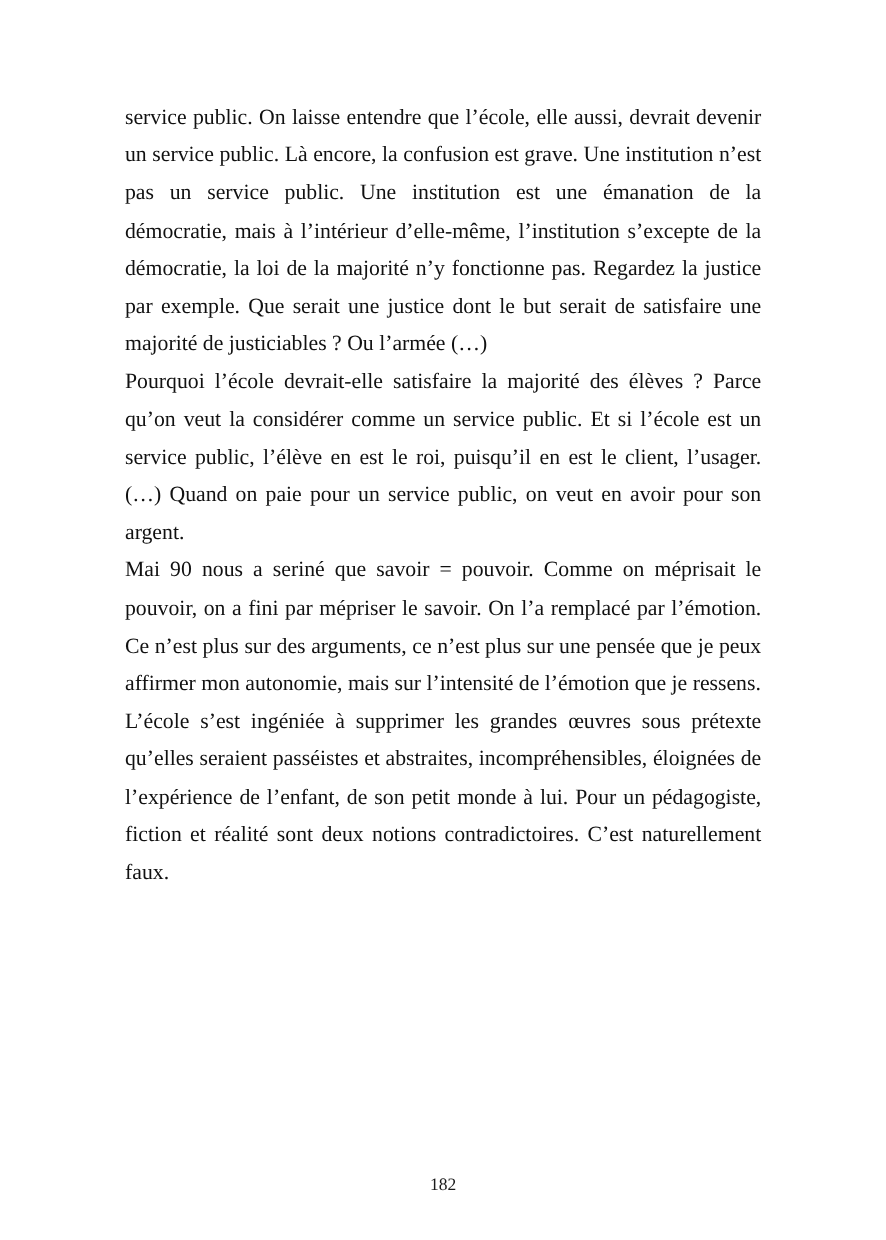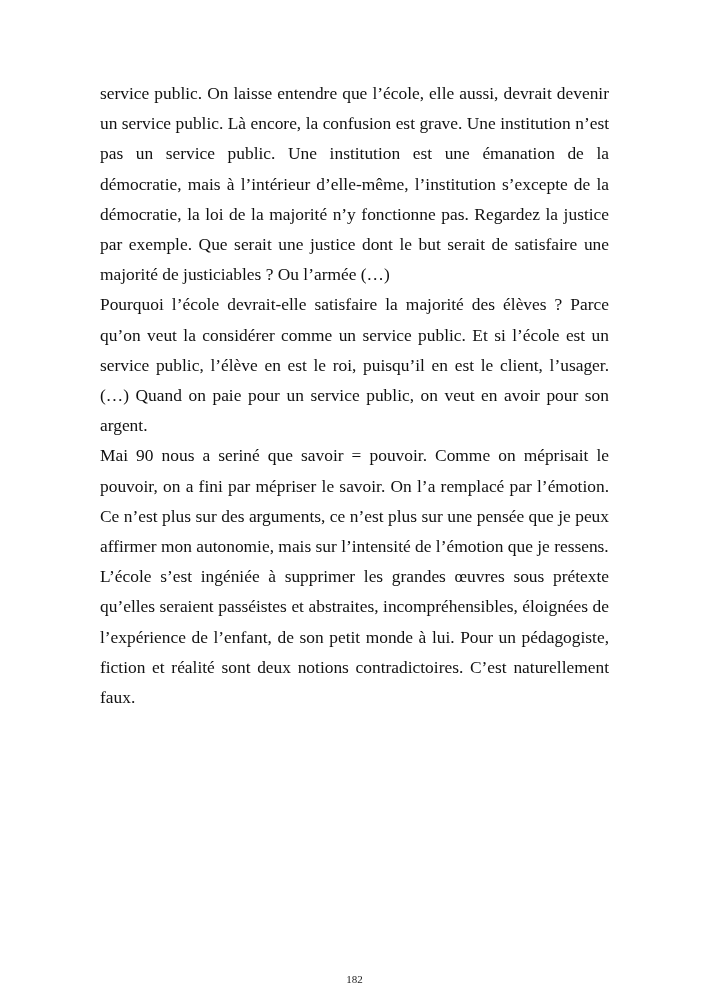--- a/index.html
+++ b/index.html
@@ -44,24 +44,23 @@
   }
   .para.last-left {
     text-align-last: left;
   }
   .folio {
     position: absolute;
     left: 0;
     top: 941px;
     width: 709px;
     text-align: center;
-    font-size: 11px;
+    font-size: 14px;
     font-family: "Liberation Serif", serif;
     color: #1a1a1a;
-    margin-top: 32px;
   }
 </style>
 </head>
 <body>
 
 <div class="page">
   <div class="content">
     <p class="para last-left">service public. On laisse entendre que l’école, elle aussi, devrait devenir un service public. Là encore, la confusion est grave. Une institution n’est pas un service public. Une institution est une émanation de la démocratie, mais à l’intérieur d’elle-même, l’institution s’excepte de la démocratie, la loi de la majorité n’y fonctionne pas. Regardez la justice par exemple. Que serait une justice dont le but serait de satisfaire une majorité de justiciables ? Ou l’armée (…)</p>
     <p class="para last-left">Pourquoi l’école devrait-elle satisfaire la majorité des élèves ? Parce qu’on veut la considérer comme un service public. Et si l’école est un service public, l’élève en est le roi, puisqu’il en est le client, l’usager. (…) Quand on paie pour un service public, on veut en avoir pour son argent.</p>
     <p class="para last-left">Mai 90 nous a seriné que savoir = pouvoir. Comme on méprisait le pouvoir, on a fini par mépriser le savoir. On l’a remplacé par l’émotion. Ce n’est plus sur des arguments, ce n’est plus sur une pensée que je peux affirmer mon autonomie, mais sur l’intensité de l’émotion que je ressens.</p>

